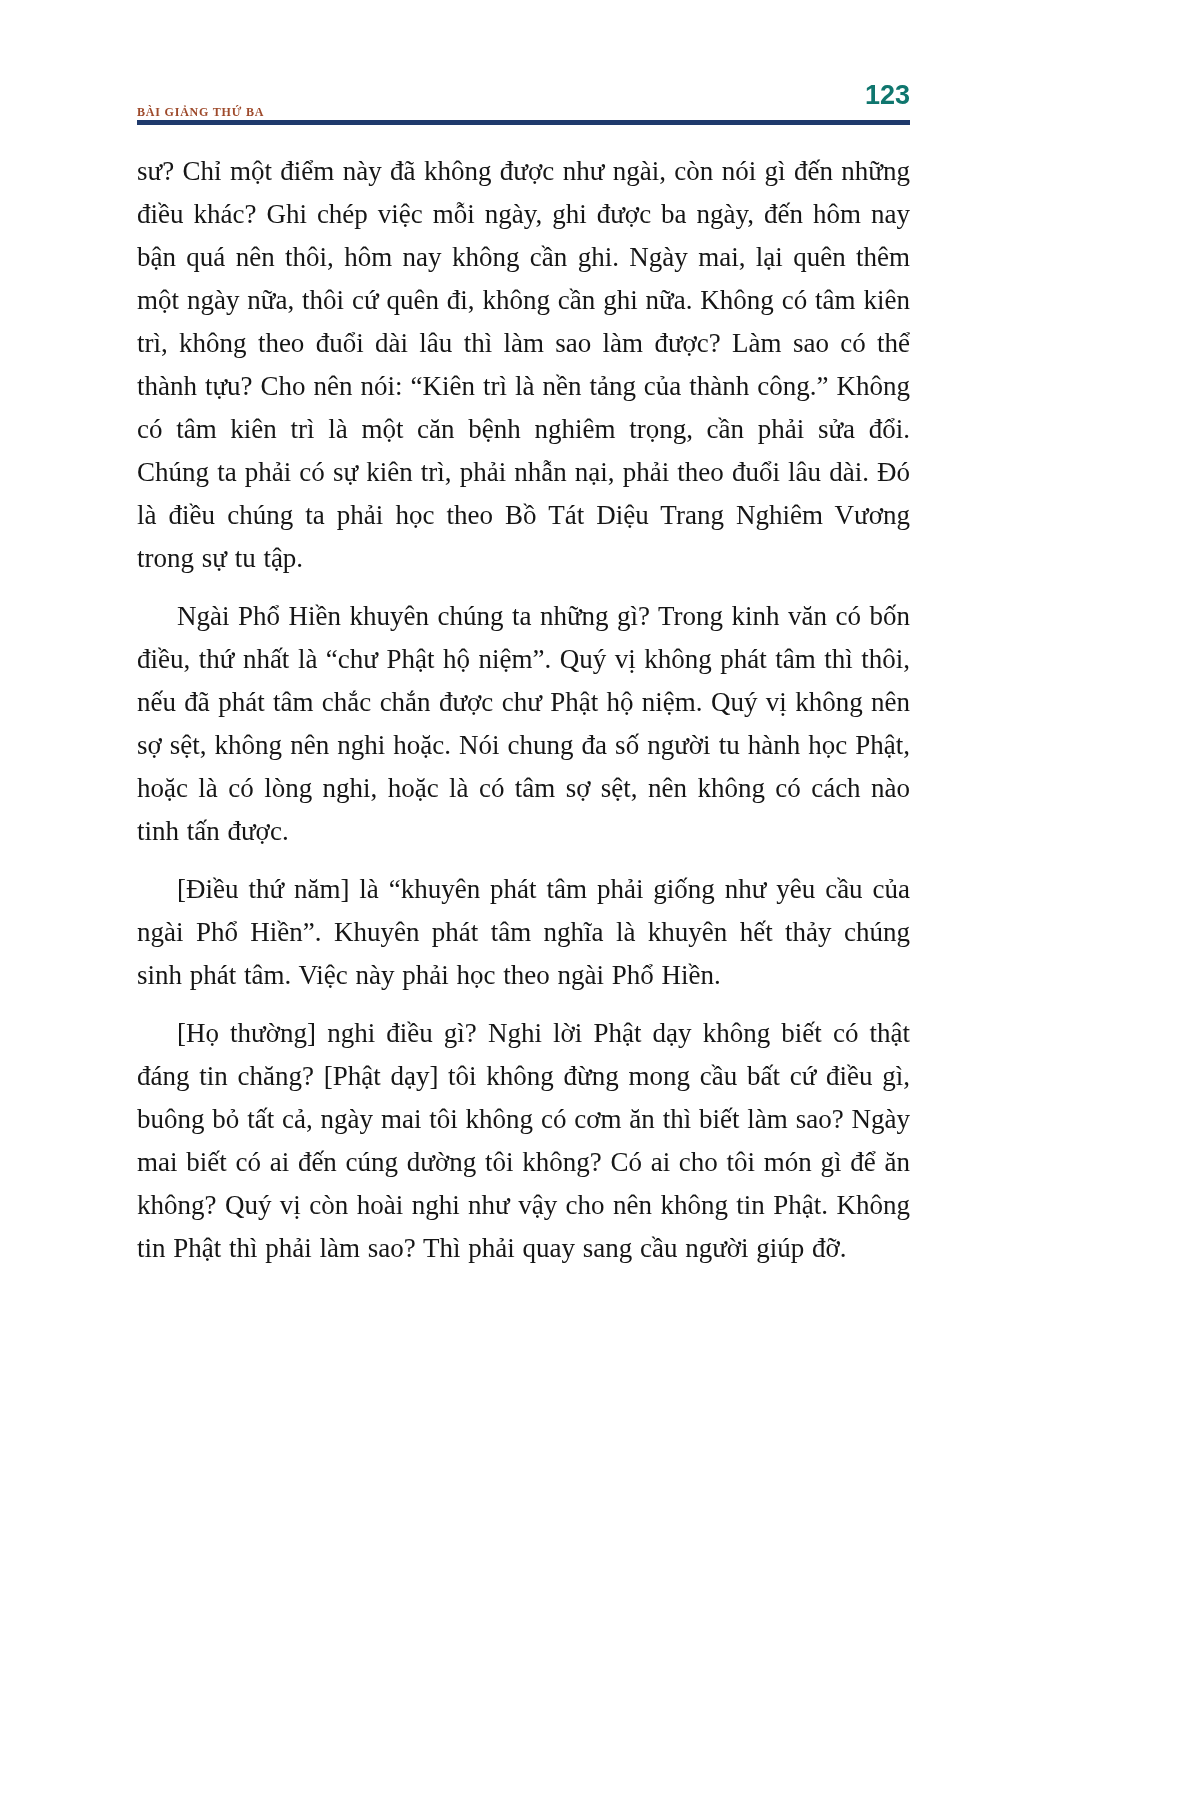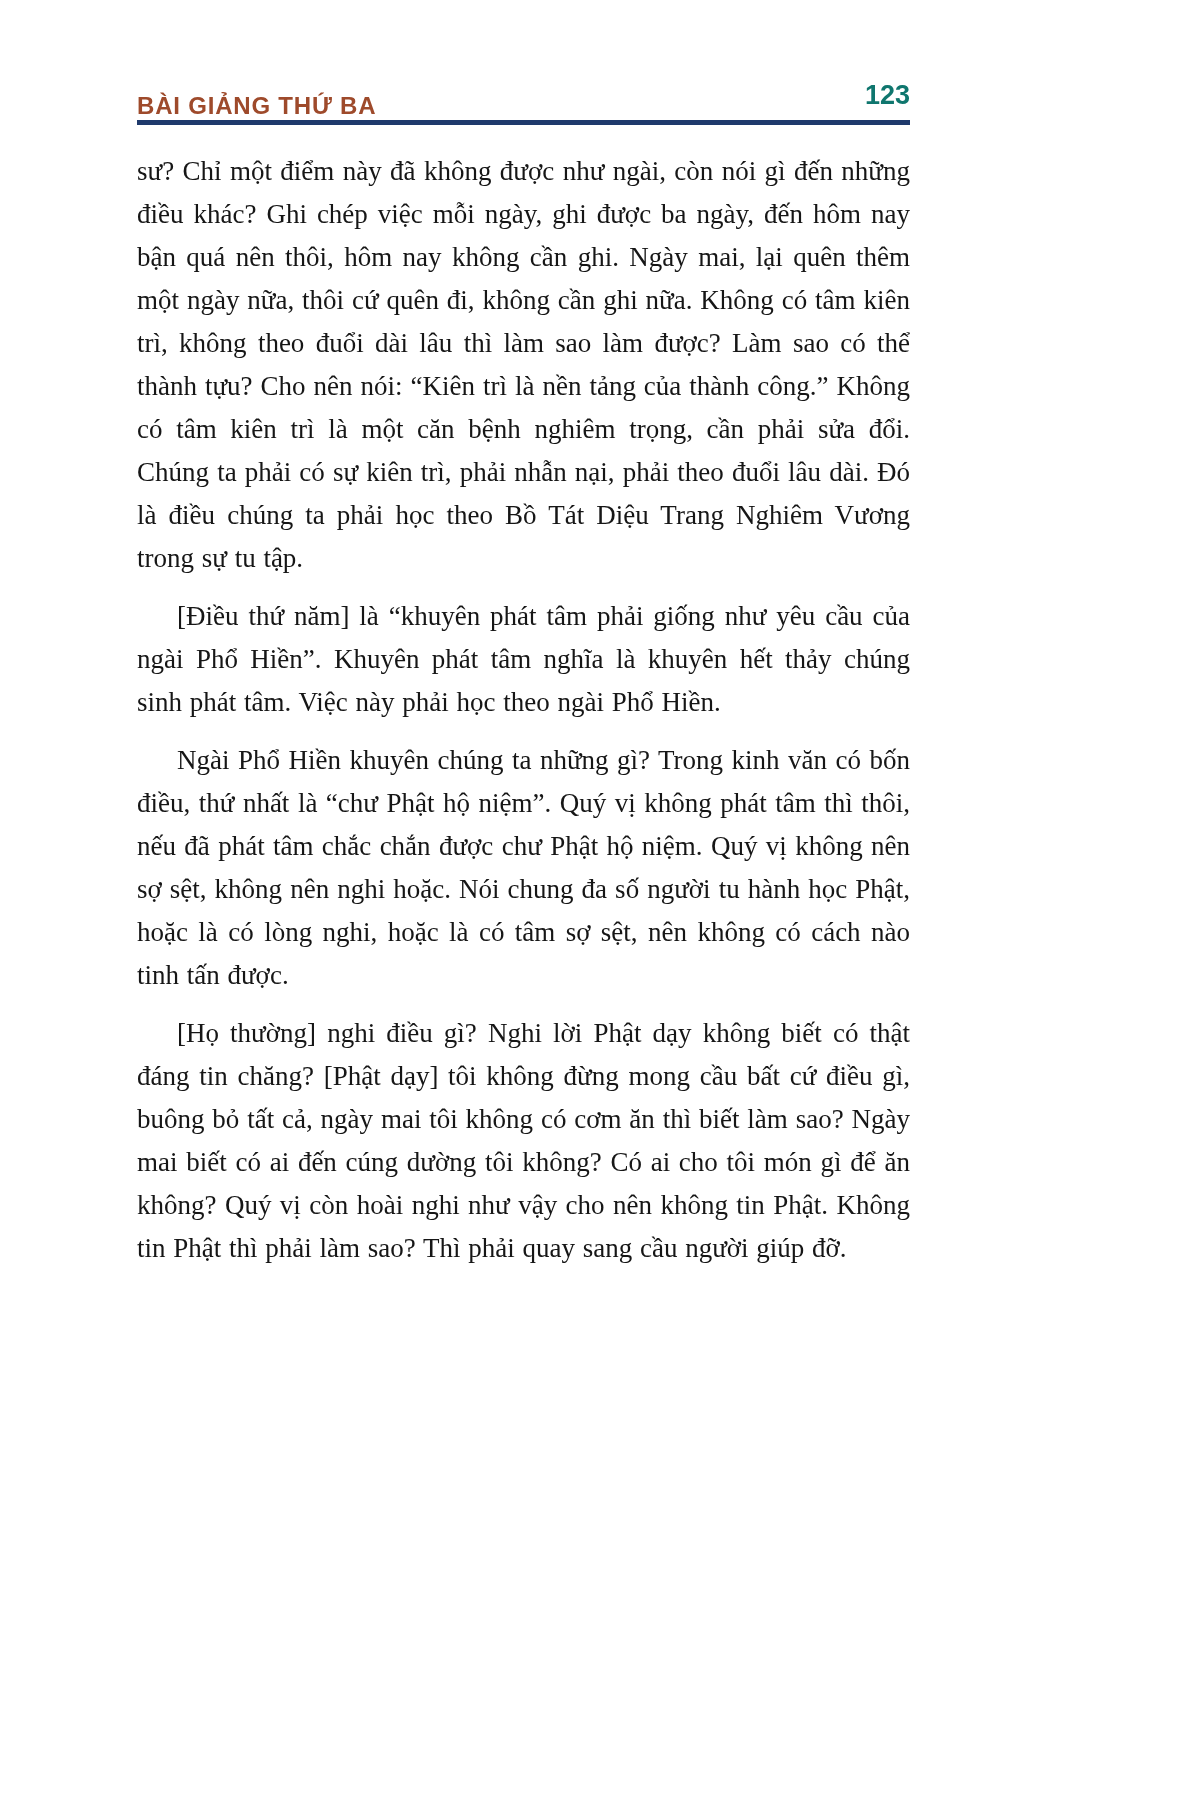--- a/index.html
+++ b/index.html
@@ -19,23 +19,23 @@
     position: absolute;
     top: 84px;
     left: 137px;
     right: 290px;
     height: 34px;
     display: flex;
     align-items: flex-end;
     justify-content: flex-start;
   }
   .head-title {
-    font-family: Liberation Sans, sans-serif;
+    font-family: Liberation Serif, serif;
     font-weight: 700;
-    font-size: 24px;
+    font-size: 12px;
     letter-spacing: 0.8px;
     color: #9e4a2b;
     line-height: 1;
   }
   .page-number {
     position: absolute;
     top: 82px;
     right: 290px;
     font-family: "Liberation Sans", "DejaVu Sans", sans-serif;
     font-weight: 700;
@@ -77,18 +77,18 @@
   <header class="running-head">
     <span class="head-title" style="color: rgb(158, 74, 43);">BÀI GIẢNG THỨ BA</span>
   </header>
 
   <span class="page-number">123</span>
 
   <div class="head-rule" style="background: rgb(31, 58, 108);"></div>
 
   <main class="body-text">
       <p>sư? Chỉ một điểm này đã không được như ngài, còn nói gì đến những điều khác? Ghi chép việc mỗi ngày, ghi được ba ngày, đến hôm nay bận quá nên thôi, hôm nay không cần ghi. Ngày mai, lại quên thêm một ngày nữa, thôi cứ quên đi, không cần ghi nữa. Không có tâm kiên trì, không theo đuổi dài lâu thì làm sao làm được? Làm sao có thể thành tựu? Cho nên nói: “Kiên trì là nền tảng của thành công.” Không có tâm kiên trì là một căn bệnh nghiêm trọng, cần phải sửa đổi. Chúng ta phải có sự kiên trì, phải nhẫn nại, phải theo đuổi lâu dài. Đó là điều chúng ta phải học theo Bồ Tát Diệu Trang Nghiêm Vương trong sự tu tập.</p>
+      <p class="indented">Ngài Phổ Hiền khuyên chúng ta những gì? Trong kinh văn có bốn điều, thứ nhất là “chư Phật hộ niệm”. Quý vị không phát tâm thì thôi, nếu đã phát tâm chắc chắn được chư Phật hộ niệm. Quý vị không nên sợ sệt, không nên nghi hoặc. Nói chung đa số người tu hành học Phật, hoặc là có lòng nghi, hoặc là có tâm sợ sệt, nên không có cách nào tinh tấn được.</p>
       <p class="indented">[Điều thứ năm] là “khuyên phát tâm phải giống như yêu cầu của ngài Phổ Hiền”. Khuyên phát tâm nghĩa là khuyên hết thảy chúng sinh phát tâm. Việc này phải học theo ngài Phổ Hiền.</p>
-      <p class="indented">Ngài Phổ Hiền khuyên chúng ta những gì? Trong kinh văn có bốn điều, thứ nhất là “chư Phật hộ niệm”. Quý vị không phát tâm thì thôi, nếu đã phát tâm chắc chắn được chư Phật hộ niệm. Quý vị không nên sợ sệt, không nên nghi hoặc. Nói chung đa số người tu hành học Phật, hoặc là có lòng nghi, hoặc là có tâm sợ sệt, nên không có cách nào tinh tấn được.</p>
       <p class="indented">[Họ thường] nghi điều gì? Nghi lời Phật dạy không biết có thật đáng tin chăng? [Phật dạy] tôi không đừng mong cầu bất cứ điều gì, buông bỏ tất cả, ngày mai tôi không có cơm ăn thì biết làm sao? Ngày mai biết có ai đến cúng dường tôi không? Có ai cho tôi món gì để ăn không? Quý vị còn hoài nghi như vậy cho nên không tin Phật. Không tin Phật thì phải làm sao? Thì phải quay sang cầu người giúp đỡ.</p>
     </main>
 
 </div>
 
 </body></html>

